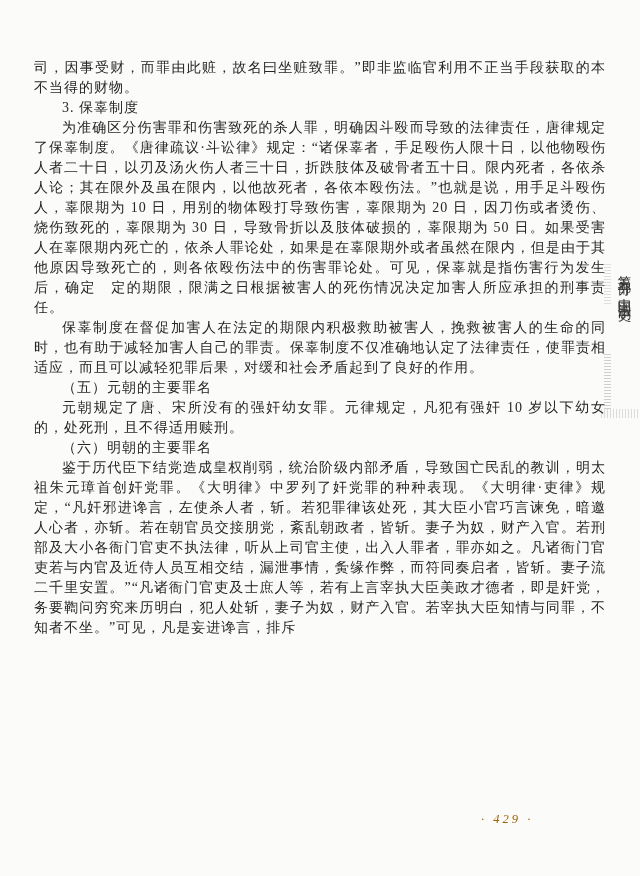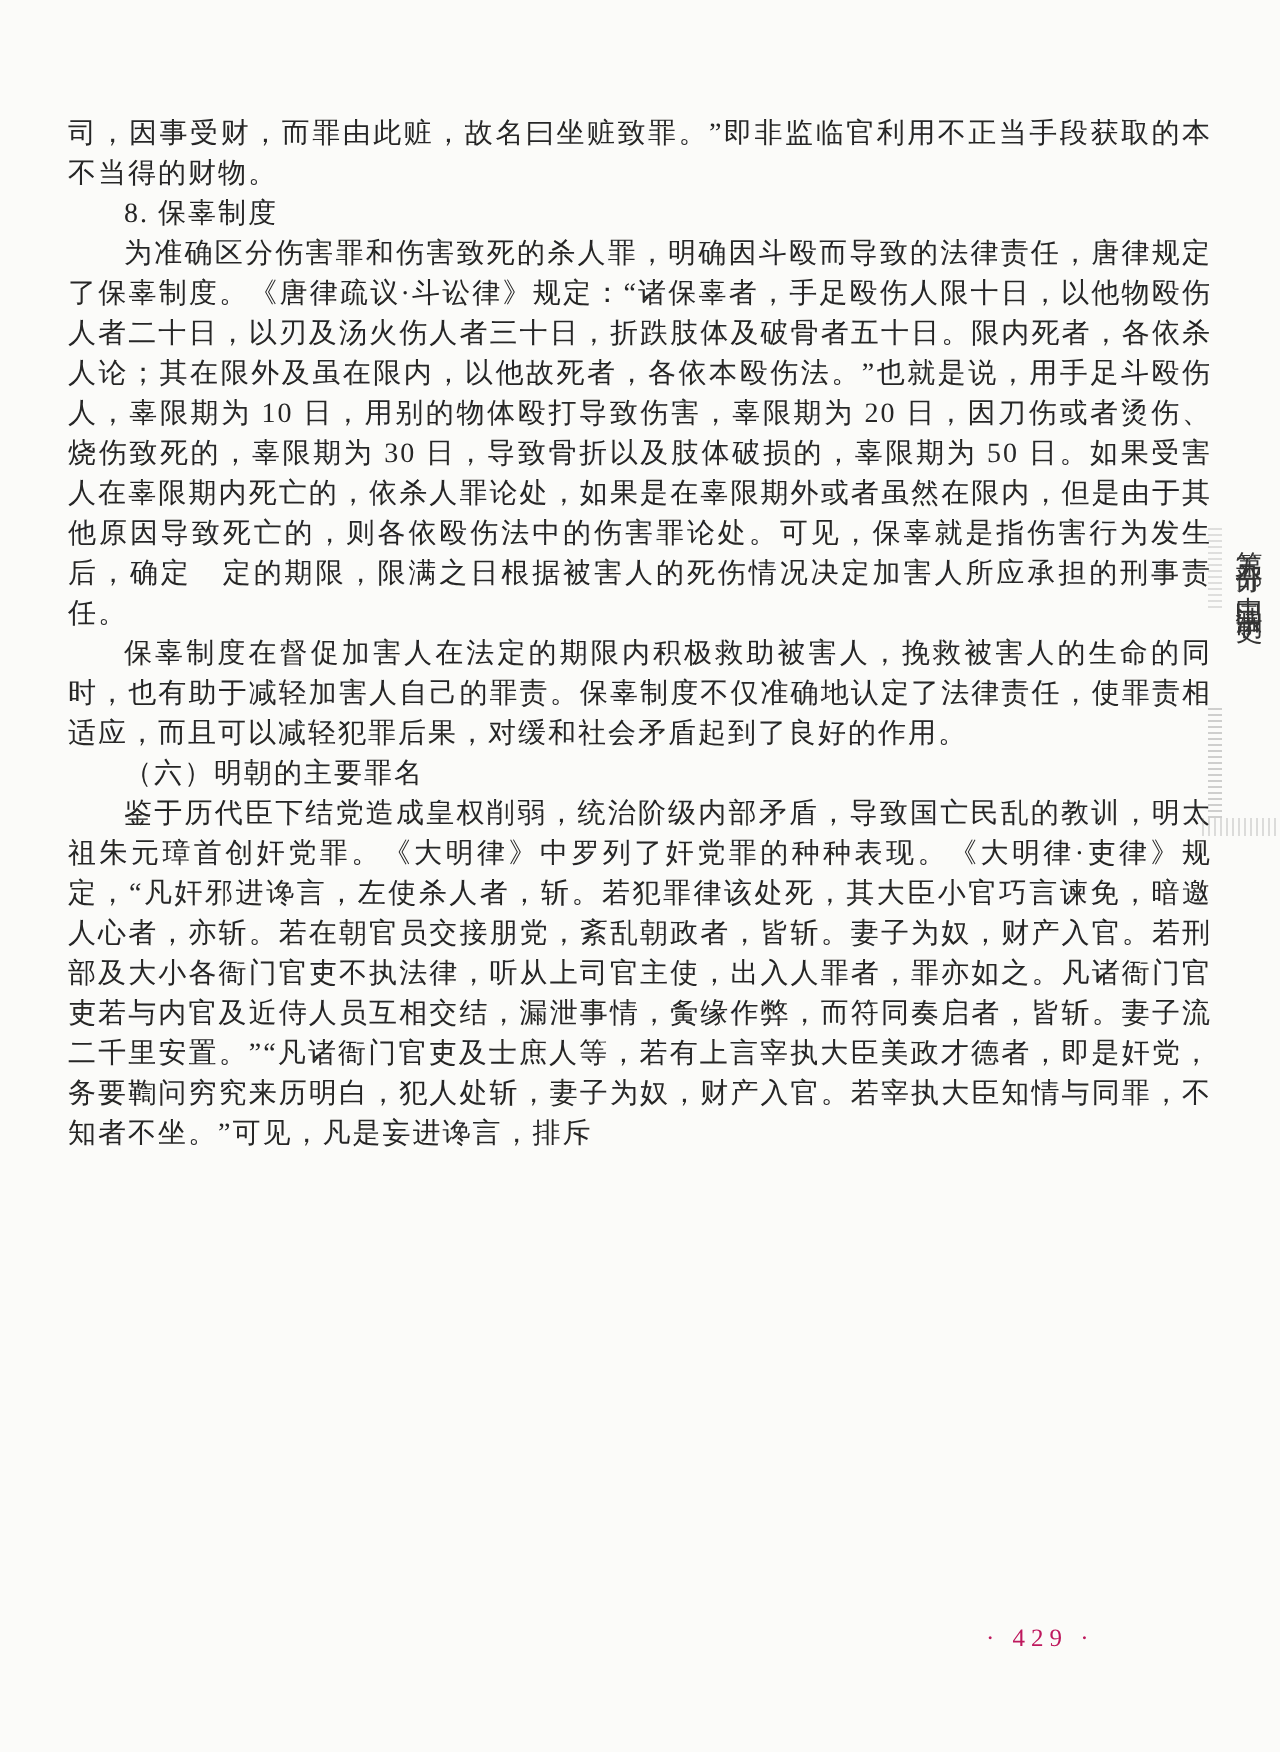--- a/index.html
+++ b/index.html
@@ -21,25 +21,26 @@
     line-height: 20px;
     letter-spacing: 1px;
     text-align: justify;
     text-justify: inter-ideograph;
   }
   .article p { margin: 0; text-indent: 2em; }
   .article p.cont { text-indent: 0; }
   .article p.heading { text-indent: 2em; }
   .pageno {
     position: absolute;
-    left: 493px;
+    left: 481px;
     top: 812px;
     font-size: 12.5px;
     letter-spacing: 3px;
-    color: #be185d;
+    color: #a16207;
+    font-style: italic;
   }
   .sidetab {
     position: absolute;
     right: 1px;
     top: 262px;
     width: 38px;
     height: 152px;
   }
   .sidetab .hatch {
     position: absolute;
@@ -67,23 +68,25 @@
   }
   .vtext .title-part { margin-top: 12px; }
 </style>
 </head>
 <body>
 
 <div class="page">
 
   <div class="article">
     <p class="cont">司，因事受财，而罪由此赃，故名曰坐赃致罪。”即非监临官利用不正当手段获取的本不当得的财物。</p>
-    <p class="heading">8. 保辜制度</p>
+    <p class="heading">3. 保辜制度</p>
     <p>为准确区分伤害罪和伤害致死的杀人罪，明确因斗殴而导致的法律责任，唐律规定了保辜制度。《唐律疏议·斗讼律》规定：“诸保辜者，手足殴伤人限十日，以他物殴伤人者二十日，以刃及汤火伤人者三十日，折跌肢体及破骨者五十日。限内死者，各依杀人论；其在限外及虽在限内，以他故死者，各依本殴伤法。”也就是说，用手足斗殴伤人，辜限期为 10 日，用别的物体殴打导致伤害，辜限期为 20 日，因刀伤或者烫伤、烧伤致死的，辜限期为 30 日，导致骨折以及肢体破损的，辜限期为 50 日。如果受害人在辜限期内死亡的，依杀人罪论处，如果是在辜限期外或者虽然在限内，但是由于其他原因导致死亡的，则各依殴伤法中的伤害罪论处。可见，保辜就是指伤害行为发生后，确定　定的期限，限满之日根据被害人的死伤情况决定加害人所应承担的刑事责任。</p>
     <p>保辜制度在督促加害人在法定的期限内积极救助被害人，挽救被害人的生命的同时，也有助于减轻加害人自己的罪责。保辜制度不仅准确地认定了法律责任，使罪责相适应，而且可以减轻犯罪后果，对缓和社会矛盾起到了良好的作用。</p>
+    <p class="heading">（五）元朝的主要罪名</p>
+    <p>元朝规定了唐、宋所没有的强奸幼女罪。元律规定，凡犯有强奸 10 岁以下幼女的，处死刑，且不得适用赎刑。</p>
     <p class="heading">（六）明朝的主要罪名</p>
     <p>鉴于历代臣下结党造成皇权削弱，统治阶级内部矛盾，导致国亡民乱的教训，明太祖朱元璋首创奸党罪。《大明律》中罗列了奸党罪的种种表现。《大明律·吏律》规定，“凡奸邪进谗言，左使杀人者，斩。若犯罪律该处死，其大臣小官巧言谏免，暗邀人心者，亦斩。若在朝官员交接朋党，紊乱朝政者，皆斩。妻子为奴，财产入官。若刑部及大小各衙门官吏不执法律，听从上司官主使，出入人罪者，罪亦如之。凡诸衙门官吏若与内官及近侍人员互相交结，漏泄事情，夤缘作弊，而符同奏启者，皆斩。妻子流二千里安置。”“凡诸衙门官吏及士庶人等，若有上言宰执大臣美政才德者，即是奸党，务要鞫问穷究来历明白，犯人处斩，妻子为奴，财产入官。若宰执大臣知情与同罪，不知者不坐。”可见，凡是妄进谗言，排斥</p>
   </div>
 
   <div class="sidetab">
     <div class="hatch hatch-top"></div>
     <div class="hatch hatch-bottom"></div>
     <div class="baseband"></div>
     <div class="vtext">
       <span>第五部分</span><span class="title-part">中国法制史</span>

